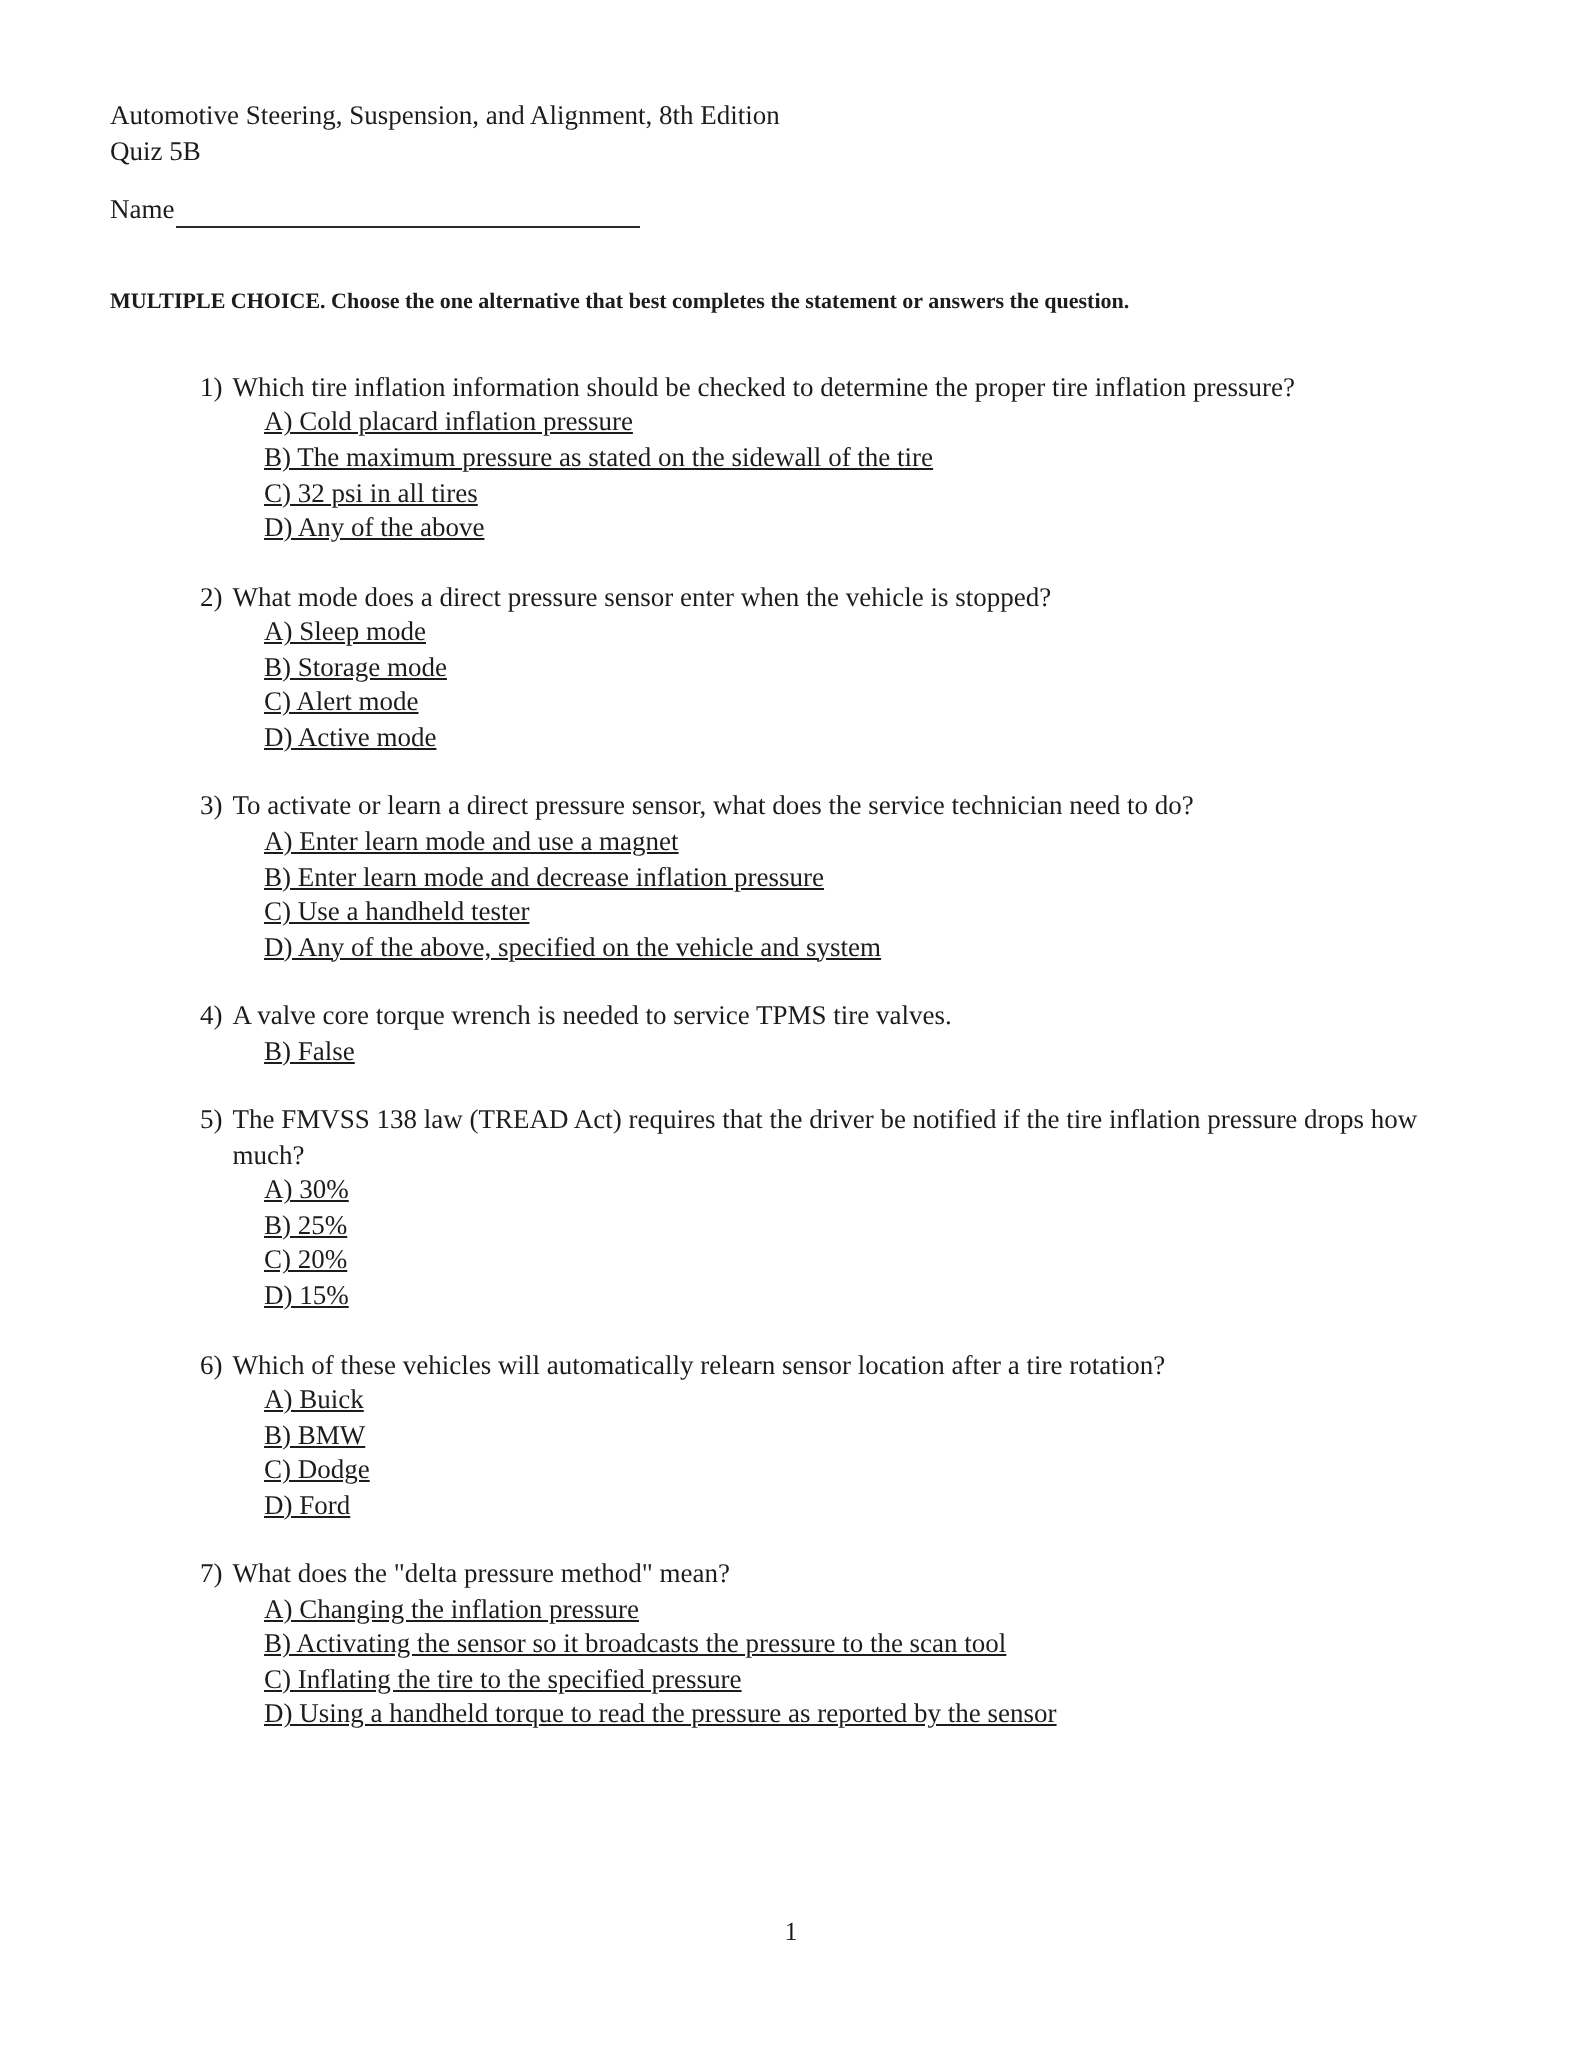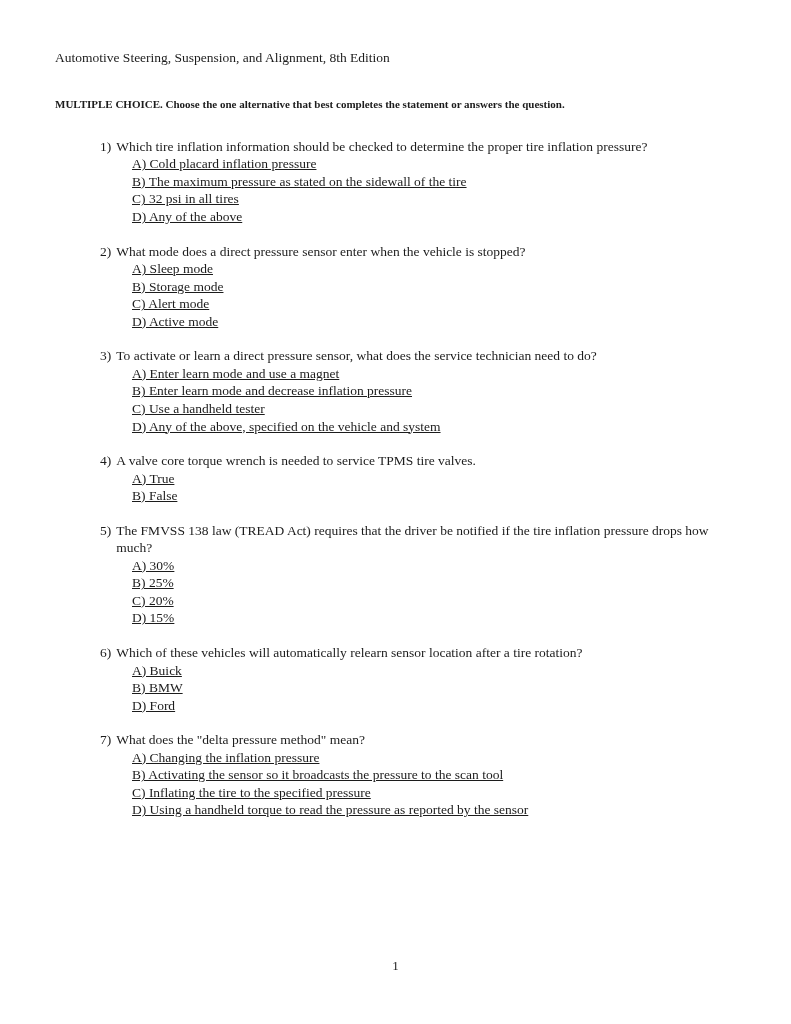--- a/index.html
+++ b/index.html
@@ -68,22 +68,27 @@
     font-size: 13px;
   }
 </style>
 </head>
 <body>
 
 <div class="page">
 
   <div class="header-block">
     <div class="header-line">Automotive Steering, Suspension, and Alignment, 8th Edition</div>
+    <div class="header-line">Quiz 5B</div>
   </div>
 
+  <div class="name-row">
+    <span>Name</span>
+      <span class="name-underline"></span>
+  </div>
 
   <div class="instructions">MULTIPLE CHOICE.  Choose the one alternative that best completes the statement or answers the question.</div>
 
   <div class="questions">
 
     <div class="question">
       <div class="q-line">
         <span class="q-num">1)</span>
         <span class="q-text">Which tire inflation information should be checked to determine the proper tire inflation pressure?</span>
       </div>
@@ -120,21 +125,20 @@
         <div class="option">D) Any of the above, specified on the vehicle and system</div>
       </div>
     </div>
 
     <div class="question">
       <div class="q-line">
         <span class="q-num">4)</span>
         <span class="q-text">A valve core torque wrench is needed to service TPMS tire valves.</span>
       </div>
       <div class="options">
-        <div class="option">A) True</div>
         <div class="option">B) False</div>
       </div>
     </div>
 
     <div class="question">
       <div class="q-line">
         <span class="q-num">5)</span>
         <span class="q-text">The FMVSS 138 law (TREAD Act) requires that the driver be notified if the tire inflation pressure drops how much?</span>
       </div>
       <div class="options">
@@ -146,20 +150,21 @@
     </div>
 
     <div class="question">
       <div class="q-line">
         <span class="q-num">6)</span>
         <span class="q-text">Which of these vehicles will automatically relearn sensor location after a tire rotation?</span>
       </div>
       <div class="options">
         <div class="option">A) Buick</div>
         <div class="option">B) BMW</div>
+        <div class="option">C) Dodge</div>
         <div class="option">D) Ford</div>
       </div>
     </div>
 
     <div class="question">
       <div class="q-line">
         <span class="q-num">7)</span>
         <span class="q-text">What does the "delta pressure method" mean?</span>
       </div>
       <div class="options">

